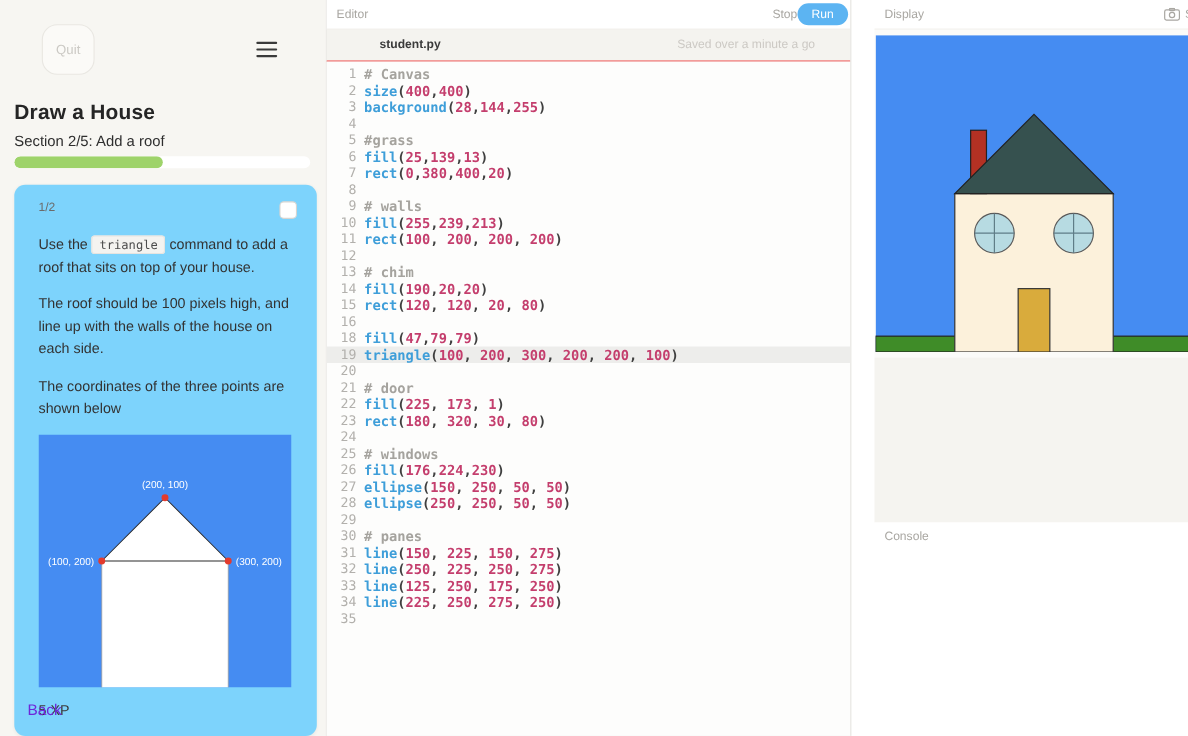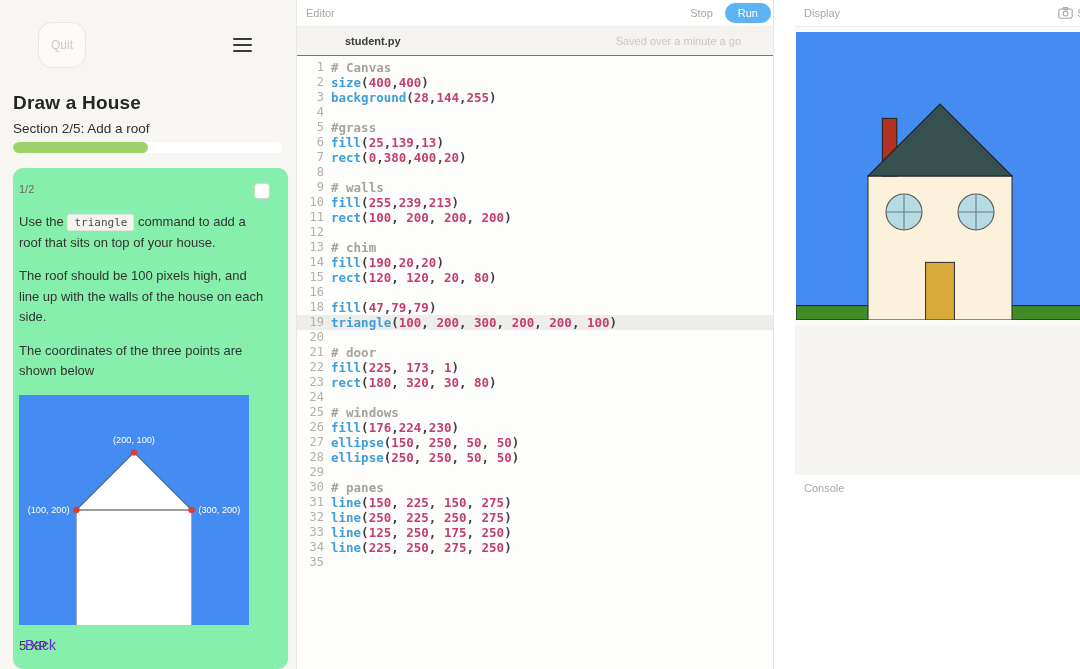--- a/index.html
+++ b/index.html
@@ -12,41 +12,41 @@
   .sb-header { display:flex; align-items:center; justify-content:space-between;
                padding:22px 44px 0 38px; }
   .quit-btn { background:#fbfaf7; border:1px solid #e9e7e2; color:#cbc9c4;
               border-radius:14px; font-size:12px; padding:15px 12px; cursor:pointer; }
   .hamburger { width:19px; display:flex; flex-direction:column; gap:4px; cursor:pointer; }
   .hamburger span { display:block; height:2px; background:#3a3a3a; border-radius:1px; }
   .sb-title { margin:24px 13px 0 13px; font-size:19px; font-weight:800; color:#252525; letter-spacing:.2px; }
   .sb-subtitle { margin:7px 13px 0 13px; font-size:13.5px; color:#2e2e2e; }
   .progress-track { margin:6px 14px 0 13px; height:11px; background:#fff; border-radius:6px; overflow:hidden; }
   .progress-fill { height:100%; background:#9ed36a; border-radius:6px; }
-  .card { margin:15px 8px 0 13px; background:#86efac; border-radius:10px;
-          box-shadow:0 1px 3px rgba(0,0,0,.05); padding:15px 18px 16px 6px; }
+  .card { margin:15px 8px 0 13px; background:#7dd3fc; border-radius:10px;
+          box-shadow:0 1px 3px rgba(0,0,0,.05); padding:15px 18px 16px 22px; }
   .card-head { display:flex; justify-content:space-between; align-items:flex-start; }
   .step-label { font-size:11px; color:#6b6b6b; }
   .checkbox { width:16px; height:16px; border:1.5px solid #d7d5d1; border-radius:4px;
               background:#fff; cursor:pointer; }
   .card p { margin-top:13px; font-size:13px; line-height:1.58; color:#333; }
   .inline-code { font-family:"DejaVu Sans Mono", monospace; font-size:11px; color:#4c4c4c;
                  background:#f4f3f0; border:1px solid #e6e4e0; border-radius:3px; padding:1px 6px; }
   .diagram-wrap { margin-top:13px; }
   .diagram-wrap svg { display:block; width:230px; height:230px; }
   .xp-label { margin-top:13px; font-size:13px; color:#3b3b3b; }
   .back-link { position:absolute; left:25px; bottom:16px; font-size:14px; color:#6d28d9; cursor:pointer; }
 
   
   .editor-col { width:477px; flex:none; border-left:1px solid #eae8e4; display:flex; flex-direction:column; background:#e5e5e5; }
   .topbar { height:27px; flex:none; background:#fff; border-bottom:1px solid #efede9;
             display:flex; align-items:center; font-size:11px; color:#a9a7a2; }
   .topbar .panel-label { padding-left:9px; }
   .topbar .spacer { flex:1; }
-  .stop-btn { color:#a9a7a2; margin-right:12px; cursor:pointer; }
+  .stop-btn { color:#a9a7a2; cursor:pointer; }
   .run-btn { background:#5cb4f2; color:#fff; border:none; border-radius:12px; font-size:11px;
              padding:4px 13px; margin-right:2px; cursor:pointer; font-family:inherit; }
   .tabbar { height:29px; flex:none; background:#f4f3ef; display:flex; align-items:center;
             border-bottom:1px solid #ef4444; }
   .tab-name { padding-left:48px; font-size:11px; font-weight:700; color:#3b3b3b; cursor:pointer; }
   .saved-status { margin-left:auto; padding-right:32px; font-size:11px; color:#ccc9c4; }
   .code-area { flex:1; overflow:auto; background:#fdfdfc; padding-top:4px; cursor:text; }
   .code-line { display:flex; height:15px; line-height:15px;
                font-family:"DejaVu Sans Mono", monospace; font-size:12.5px; white-space:pre; }
   .code-line.active { background:#ededeb; }

